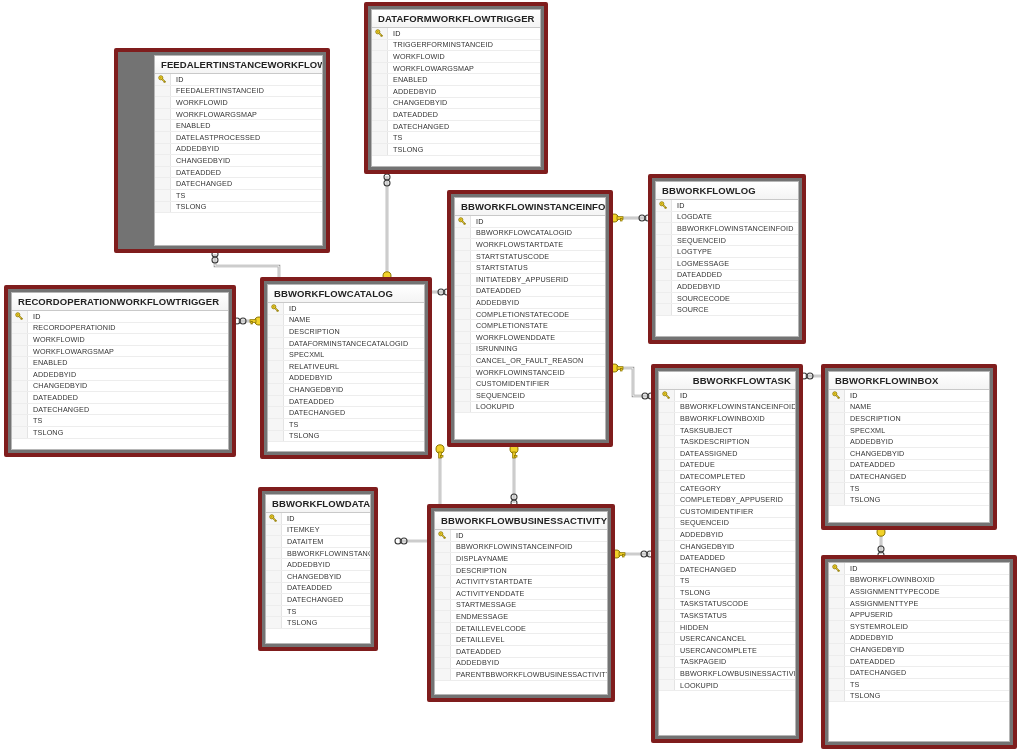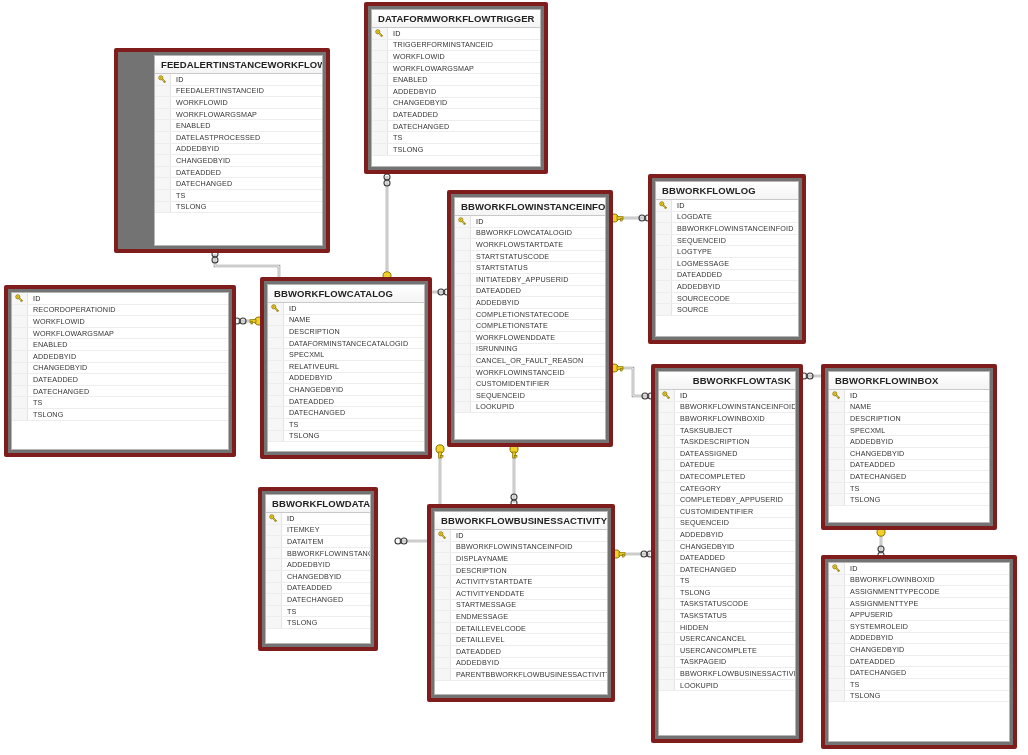--- a/index.html
+++ b/index.html
@@ -467,20 +467,21 @@
             </div>
             <div class="col">
               <div class="gutter"></div>
               <div class="cname">SOURCE</div>
             </div>
           </div>
         </div>
       </div>
       <div class="entity" style="left: 4px; top: 285px; width: 232px; height: 172px;">
         <div class="entity-inner">
+          <div class="ent-title">RECORDOPERATIONWORKFLOWTRIGGER</div>
           <div class="cols">
             <div class="col pk">
               <div class="gutter">
                 <svg class="keyico" viewBox="0 0 10 10" xmlns="http://www.w3.org/2000/svg">
                   <circle cx="3.1" cy="3.1" r="2.3" fill="#f2d22a" stroke="#8a7400" stroke-width="0.9"></circle>
                   <circle cx="3.1" cy="3.1" r="0.7" fill="#8a7400"></circle>
                   <path d="M4.6 4.6 L8.2 8.2" stroke="#8a7400" stroke-width="1.7" stroke-linecap="butt"></path>
                   <path d="M4.6 4.6 L8.2 8.2" stroke="#f2d22a" stroke-width="0.9" stroke-linecap="butt"></path>
                   <path d="M6.6 8.2 L8.0 6.8" stroke="#8a7400" stroke-width="1.1"></path>
                 </svg>

